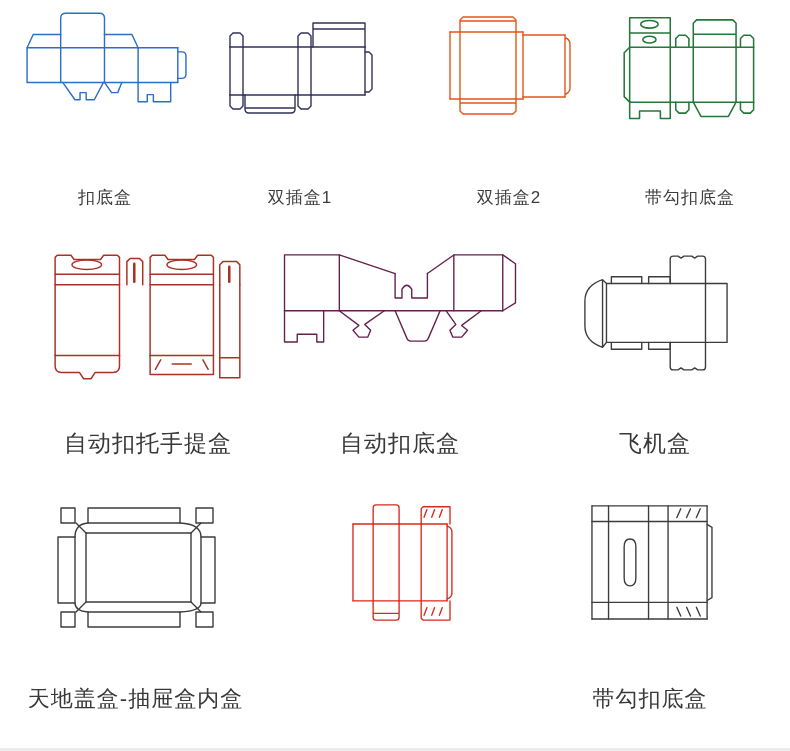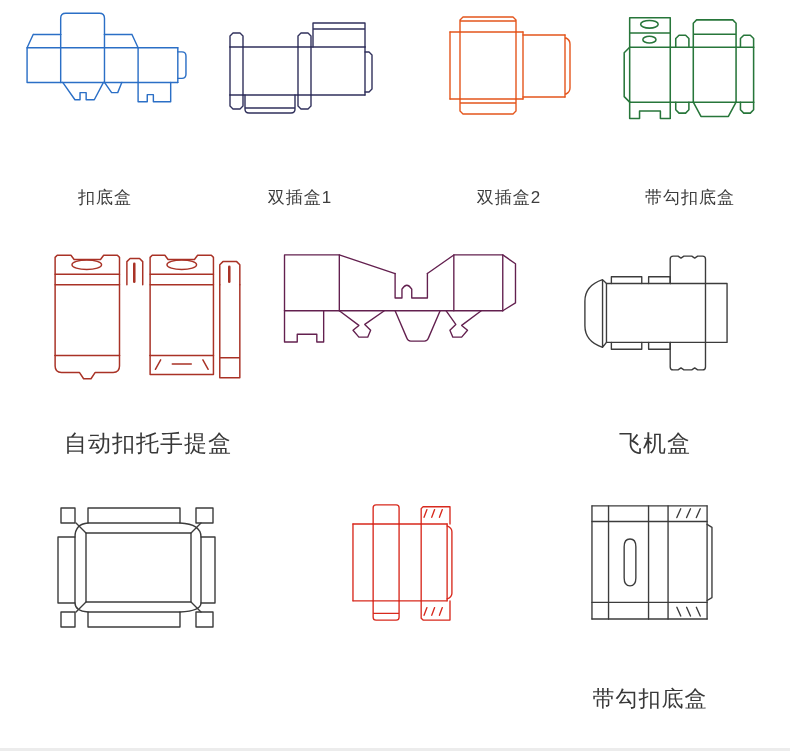--- a/index.html
+++ b/index.html
@@ -115,20 +115,21 @@
     <path d="M58,3 L115,22 M148,22 L175,3"></path>
     <path d="M115,22 V47 H122 V38 Q127,30 132,38 V47 H148 V22"></path>
     <path d="M175,3 H225 M175,3 V60 M225,3 V60"></path>
     <path d="M225,3 L238,12 V52 L225,60"></path>
     <path d="M2,60 H225"></path>
     <path d="M2,60 V92 H15 V84 H35 V92 H42 V60"></path>
     <path d="M58,60 L78,75 L72,80 L78,87 H87 L90,80 L84,74 L104,60"></path>
     <path d="M115,60 L127,88 Q128,91 131,91 H145 Q148,91 149,88 L161,60"></path>
     <path d="M203,60 L183,75 L189,80 L183,87 H174 L171,80 L177,74 L167,60"></path>
   </svg>
+  <div class="label">自动扣底盒</div>
 </div>
 
 <div class="card row2" style="left:545px;top:252px;width:220px;height:206px">
   <svg width="150" height="119" viewBox="0 0 153 121" style="margin-bottom: 12px; color: rgb(60, 60, 60);">
     <path d="M27,32 H150 M27,92 H150 M27,32 V92 M150,32 V92"></path>
     <path d="M23,28 Q5,34 5,50 V75 Q5,91 23,97 M23,28 V97 M23,28 L27,32 M23,97 L27,92"></path>
     <path d="M32,32 V25 H63 V32 M70,32 V25 H92 V32"></path>
     <path d="M32,92 V99 H63 V92 M70,92 V99 H92 V92"></path>
     <path d="M92,32 V7 Q92,4 95,4 H100 L103,6 L106,4 H114 L117,6 L120,4 H125 Q128,4 128,7 V32"></path>
     <path d="M92,92 V117 Q92,120 95,120 H100 L103,118 L106,120 H114 L117,118 L120,120 H125 Q128,120 128,117 V92"></path>
@@ -142,20 +143,21 @@
     <path d="M35,8 H127 V23 H35 Z"></path>
     <path d="M8,8 H22 V23 H8 Z M143,8 H160 V23 H143 Z"></path>
     <path d="M5,37 H22 V103 H5 Z M148,37 H162 V103 H148 Z"></path>
     <path d="M35,112 H127 V127 H35 Z"></path>
     <path d="M8,112 H22 V127 H8 Z M143,112 H160 V127 H143 Z"></path>
     <path d="M35,23 Q22,24 22,37 M127,23 Q148,24 148,37"></path>
     <path d="M22,103 Q22,111 35,112 M148,103 Q148,111 127,112"></path>
     <path d="M33,33 H138 V102 H33 Z"></path>
     <path d="M33,33 L23,23 M138,33 L148,23 M33,102 L23,112 M138,102 L148,112"></path>
   </svg>
+  <div class="label">天地盖盒-抽屉盒内盒</div>
 </div>
 
 <div class="card row3" style="left:293px;top:500px;width:215px;height:212px">
   <svg width="106" height="122" viewBox="0 0 110 127" style="margin-bottom: 20px; color: rgb(216, 41, 29);">
     <path d="M26,25 V8 Q26,5 29,5 H50 Q53,5 53,8 V25"></path>
     <path d="M76,25 V9 L78,7 H106 V25"></path>
     <path d="M82,10 L79,18 M90,10 L87,18 M98,10 L95,18"></path>
     <path d="M5,25 H103 M5,105 H103"></path>
     <path d="M5,25 V105 M26,25 V105 M53,25 V105 M76,25 V105 M103,25 V105"></path>
     <path d="M103,27 Q108,29 108,33 V97 Q108,101 103,103"></path>

